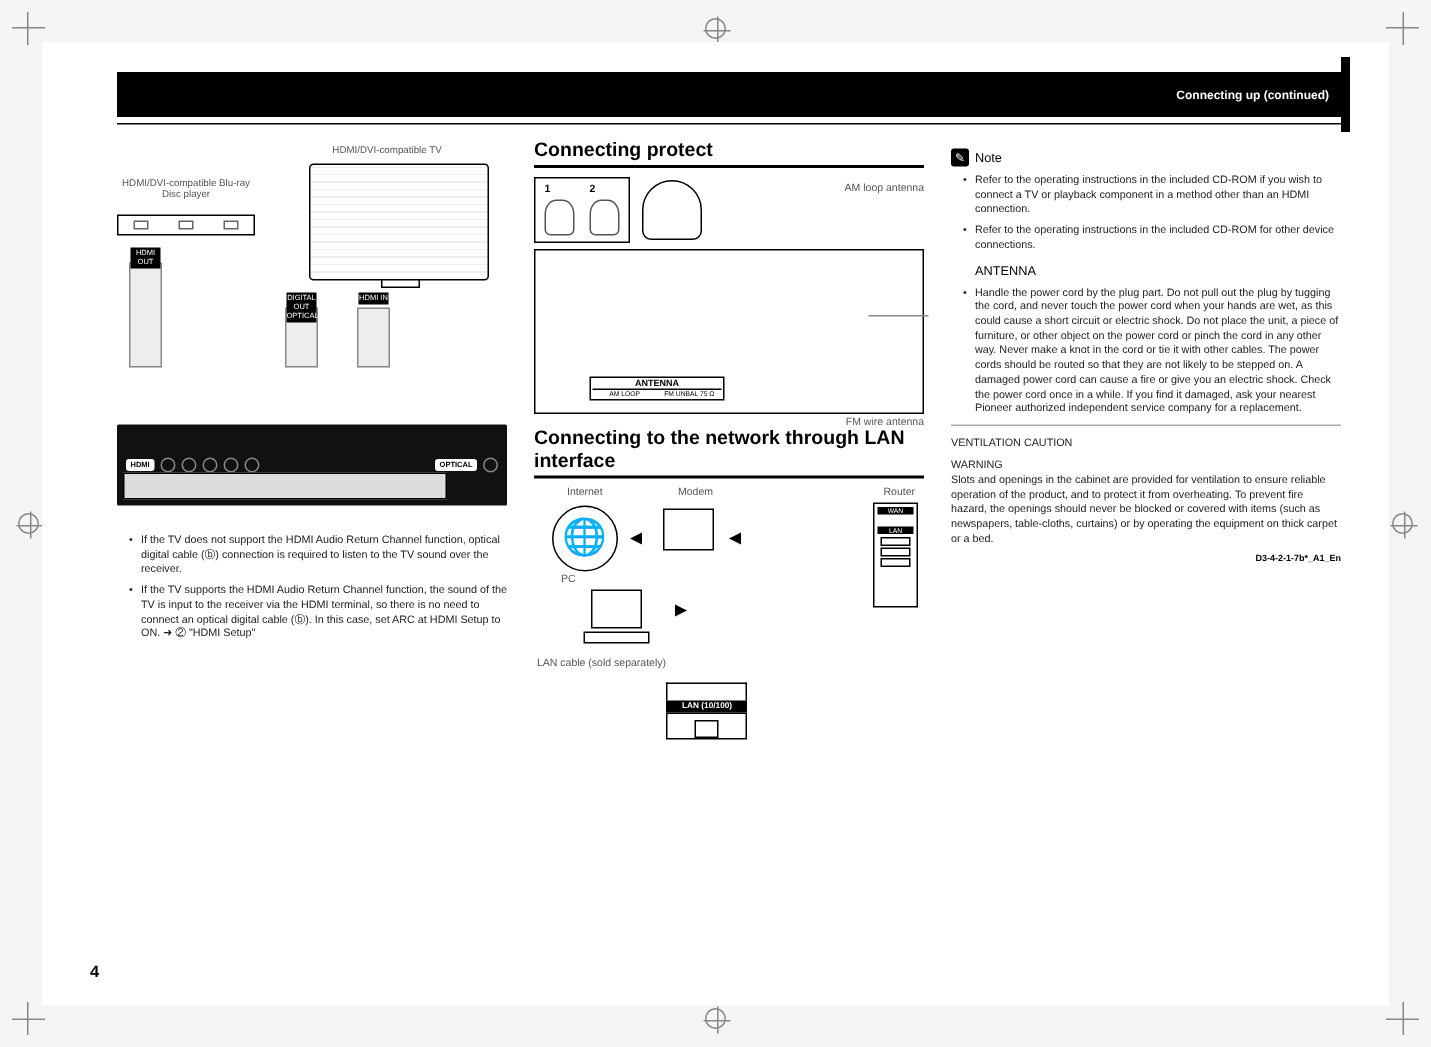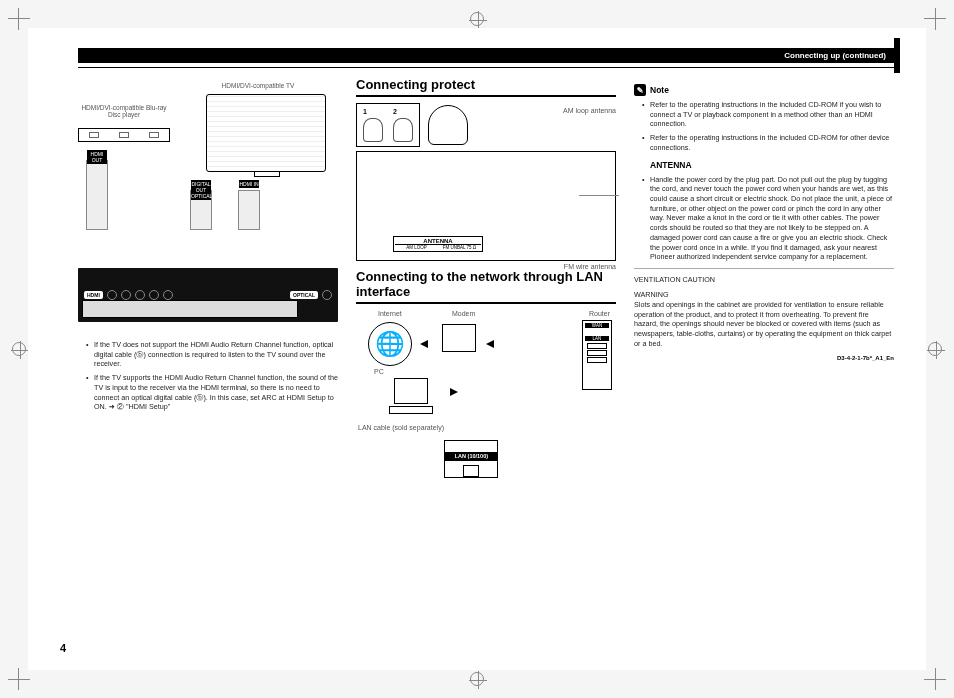--- a/index.html
+++ b/index.html
@@ -30,21 +30,21 @@
     position:absolute; width:14px; height:14px; border:1px solid #888; border-radius:50%;
   }
   .reg-cross-h { position:absolute; width:18px; height:1px; background:#888; top:7px; left:-2px;}
   .reg-cross-v { position:absolute; width:1px; height:18px; background:#888; top:-2px; left:7px;}
   .reg-top { top:12px; left:50%; margin-left:-7px; }
   .reg-bot { bottom:12px; left:50%; margin-left:-7px; }
   .reg-left { left:12px; top:50%; margin-top:-7px; }
   .reg-right { right:12px; top:50%; margin-top:-7px; }
 
   .header-bar {
-    height: 15px;
+    height: 30px;
     background: #000;
     color: #fff;
     font-size: 8px;
     font-weight: bold;
     display: flex;
     align-items: center;
     justify-content: flex-end;
     padding-right: 8px;
     position: relative;
     margin-bottom: 4px;
@@ -71,21 +71,21 @@
   .body-text, .bullet-list li {
     font-size: 7.2px;
     line-height: 1.35;
     color: #222;
   }
   .bullet-list { list-style: none; padding-left: 8px; margin: 4px 0; }
   .bullet-list li { position: relative; padding-left: 8px; margin-bottom: 4px; }
   .bullet-list li::before { content:"•"; position:absolute; left:0; top:0; }
 
   .label-txt { font-size: 7px; color:#555; }
-  .sub-head { font-size:8.5px; font-weight:bold; margin:6px 0 2px; display:flex; align-items:center; gap:4px;}
+  .sub-head { font-size:8.5px; font-weight:normal; margin:6px 0 2px; display:flex; align-items:center; gap:4px;}
   .sub-head .icon { width:12px; height:12px; background:#000; display:inline-flex; align-items:center; justify-content:center; border-radius:2px;}
   .sub-head .icon::before{ content:"✎"; color:#fff; font-size:8px;}
   .warn-icon::before{ content:"⚠"; color:#000; font-size:10px;}
   .warn-icon { background:none !important;}
 
   .diagram {
     border: none;
     position: relative;
     margin: 4px 0 8px;
   }

